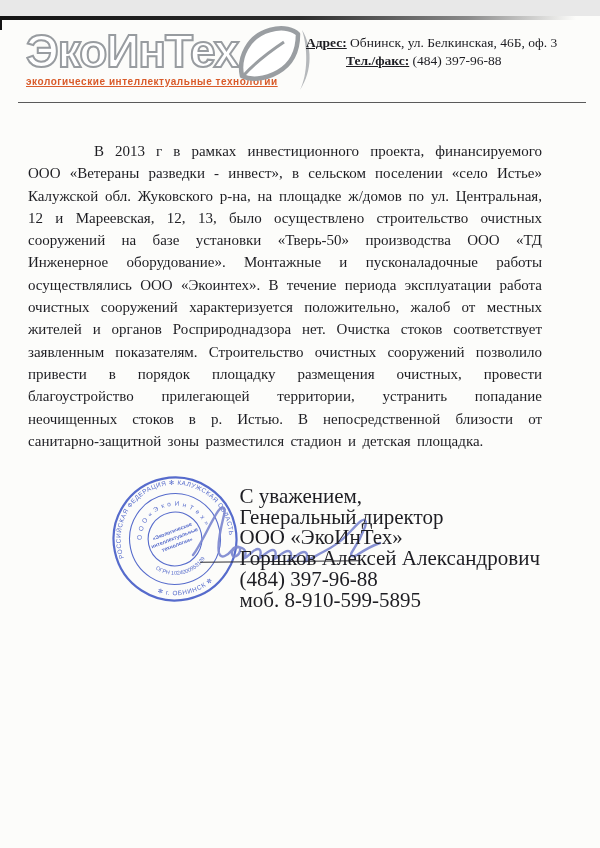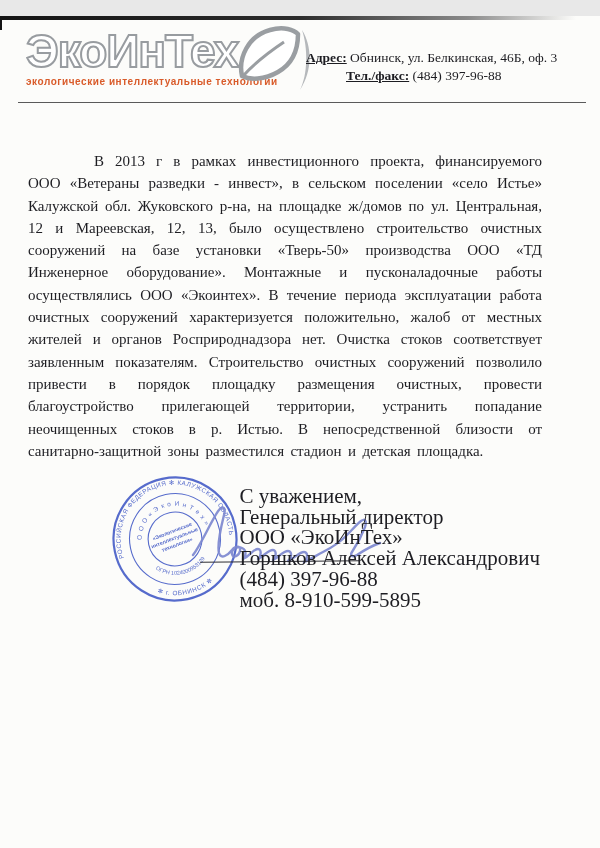--- a/index.html
+++ b/index.html
@@ -20,30 +20,30 @@
     font-family:"Liberation Sans", sans-serif; font-weight:bold;
     font-size:46px; line-height:1.02; letter-spacing:-1px;
     color:#ffffff; -webkit-text-stroke:2px #989ca0;
     text-shadow:0 0 1px #b5b8bb;
   }
   .logo-leaf { position:absolute; left:206px; top:-8px; width:86px; height:82px; }
   .tagline {
     margin-top:1px; font-family:"Liberation Sans", sans-serif;
     font-weight:bold; font-size:10px; letter-spacing:0.55px;
   }
-  .contact-block { position:absolute; left:306px; top:33px; width:284px;
+  .contact-block { position:absolute; left:306px; top:18px; width:284px;
     font-size:13.5px; line-height:17.5px; }
   .contact-line .lbl { font-weight:bold; text-decoration:underline; }
   .contact-line.indent { padding-left:40px; }
   .rule { position:absolute; left:18px; right:14px; top:86px;
     border-top:1.6px solid #5a5a5a; }
 
   
   .body-par {
-    position:absolute; left:28px; top:134px; width:514px;
+    position:absolute; left:28px; top:124px; width:514px;
     font-size:15px; line-height:22.3px; text-align:justify;
     text-indent:66px; word-spacing:2.6px; margin:0;
   }
 
   
   .stamp-svg { position:absolute; left:111px; top:459px; width:128px; height:128px;
     transform:rotate(-12deg); }
   .signature-svg { position:absolute; left:183px; top:487px; width:205px; height:75px; }
   .sign-underline { position:absolute; left:200px; top:545px; width:160px;
     border-top:1.6px solid #2e2e33; transform:rotate(-0.6deg); }
@@ -57,21 +57,21 @@
   <div class="scan-top"></div>
   <div class="scan-left"></div>
 
   <div class="logo-block">
     <div class="logo-text">ЭкоИнТех</div>
     <svg class="logo-leaf" viewBox="0 0 86 82">
       <path d="M 10,56 C 6,38 16,16 38,10 C 52,6 62,10 66,14 C 66,30 60,44 46,52 C 32,60 18,60 10,56 Z" fill="#ffffff" stroke="#9a9ea2" stroke-width="4.5" stroke-linejoin="round"></path>
       <path d="M 12,55 C 22,44 34,34 52,22" fill="none" stroke="#9a9ea2" stroke-width="3"></path>
       <path d="M 70,10 C 80,26 81,50 68,70 C 76,54 76,28 70,10 Z" fill="#b5b8bb"></path>
     </svg>
-    <div class="tagline" style="color: rgb(217, 91, 42);">экологические интеллектуальные технологии</div>
+    <div class="tagline" style="color: rgb(217, 91, 42); text-decoration: underline;">экологические интеллектуальные технологии</div>
   </div>
 
   <div class="contact-block">
     <div class="contact-line">
       <span class="lbl">Адрес:</span>
       <span>Обнинск, ул. Белкинская, 46Б, оф. 3</span>
     </div>
     <div class="contact-line indent">
       <span class="lbl">Тел./факс:</span>
       <span>(484) 397-96-88</span>

